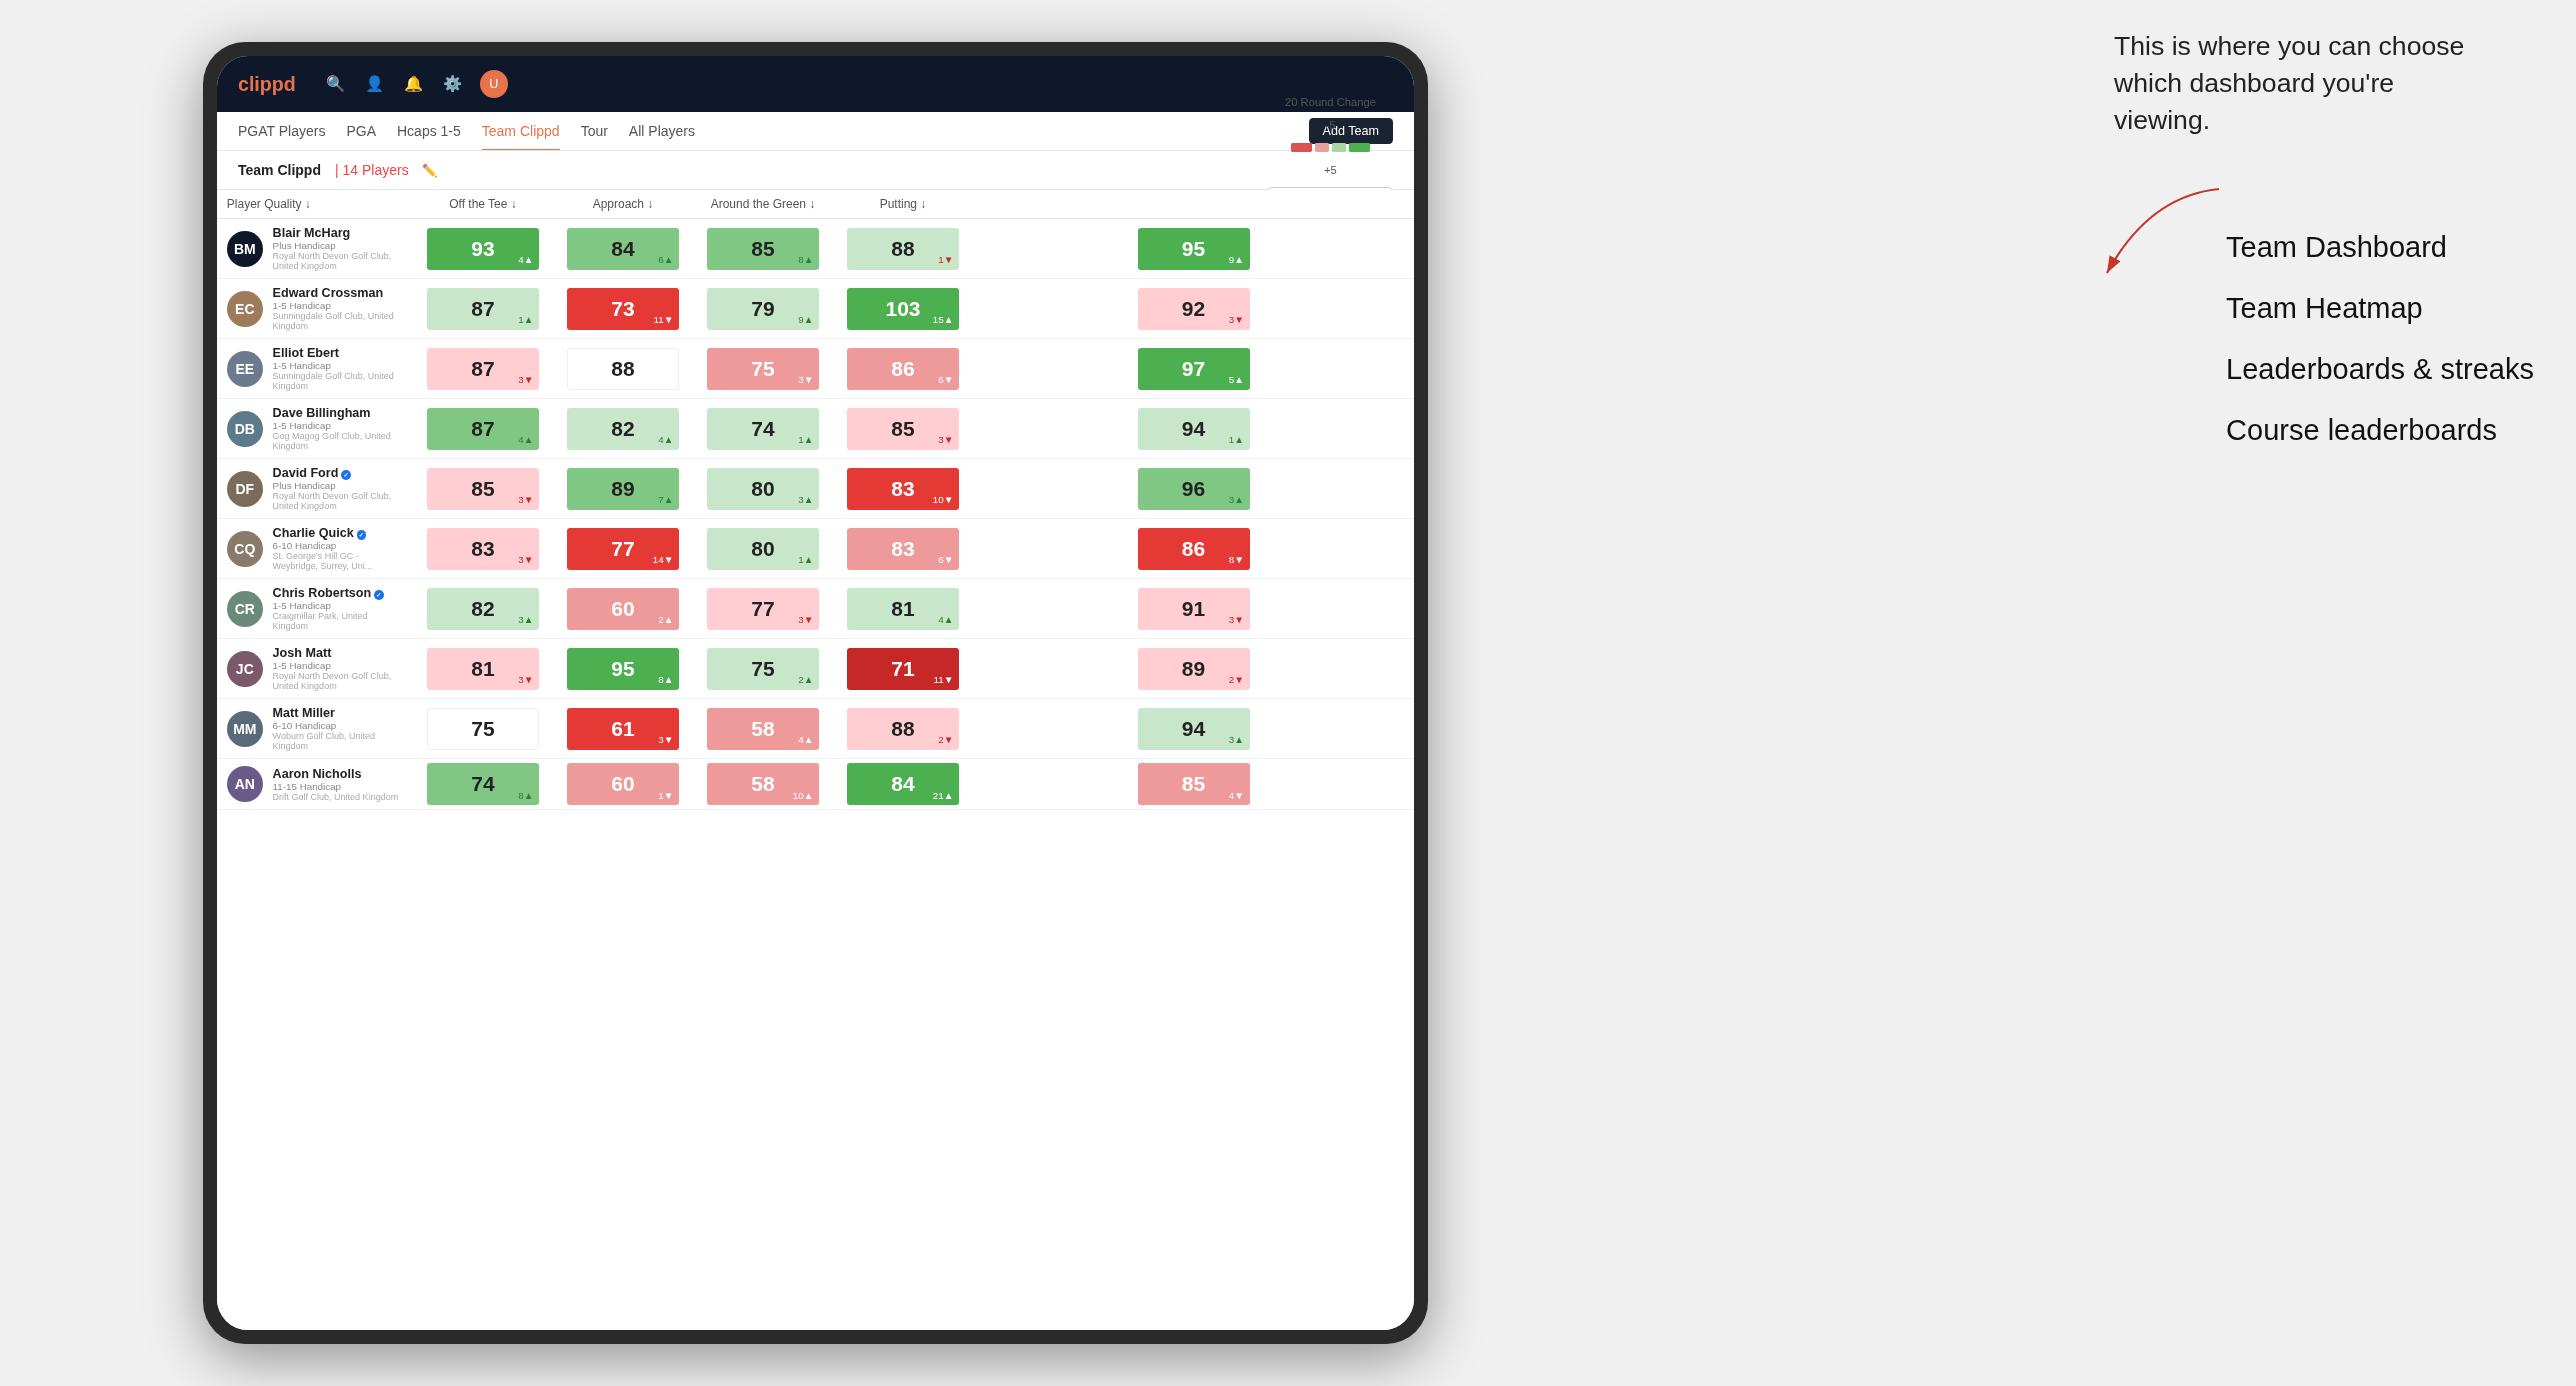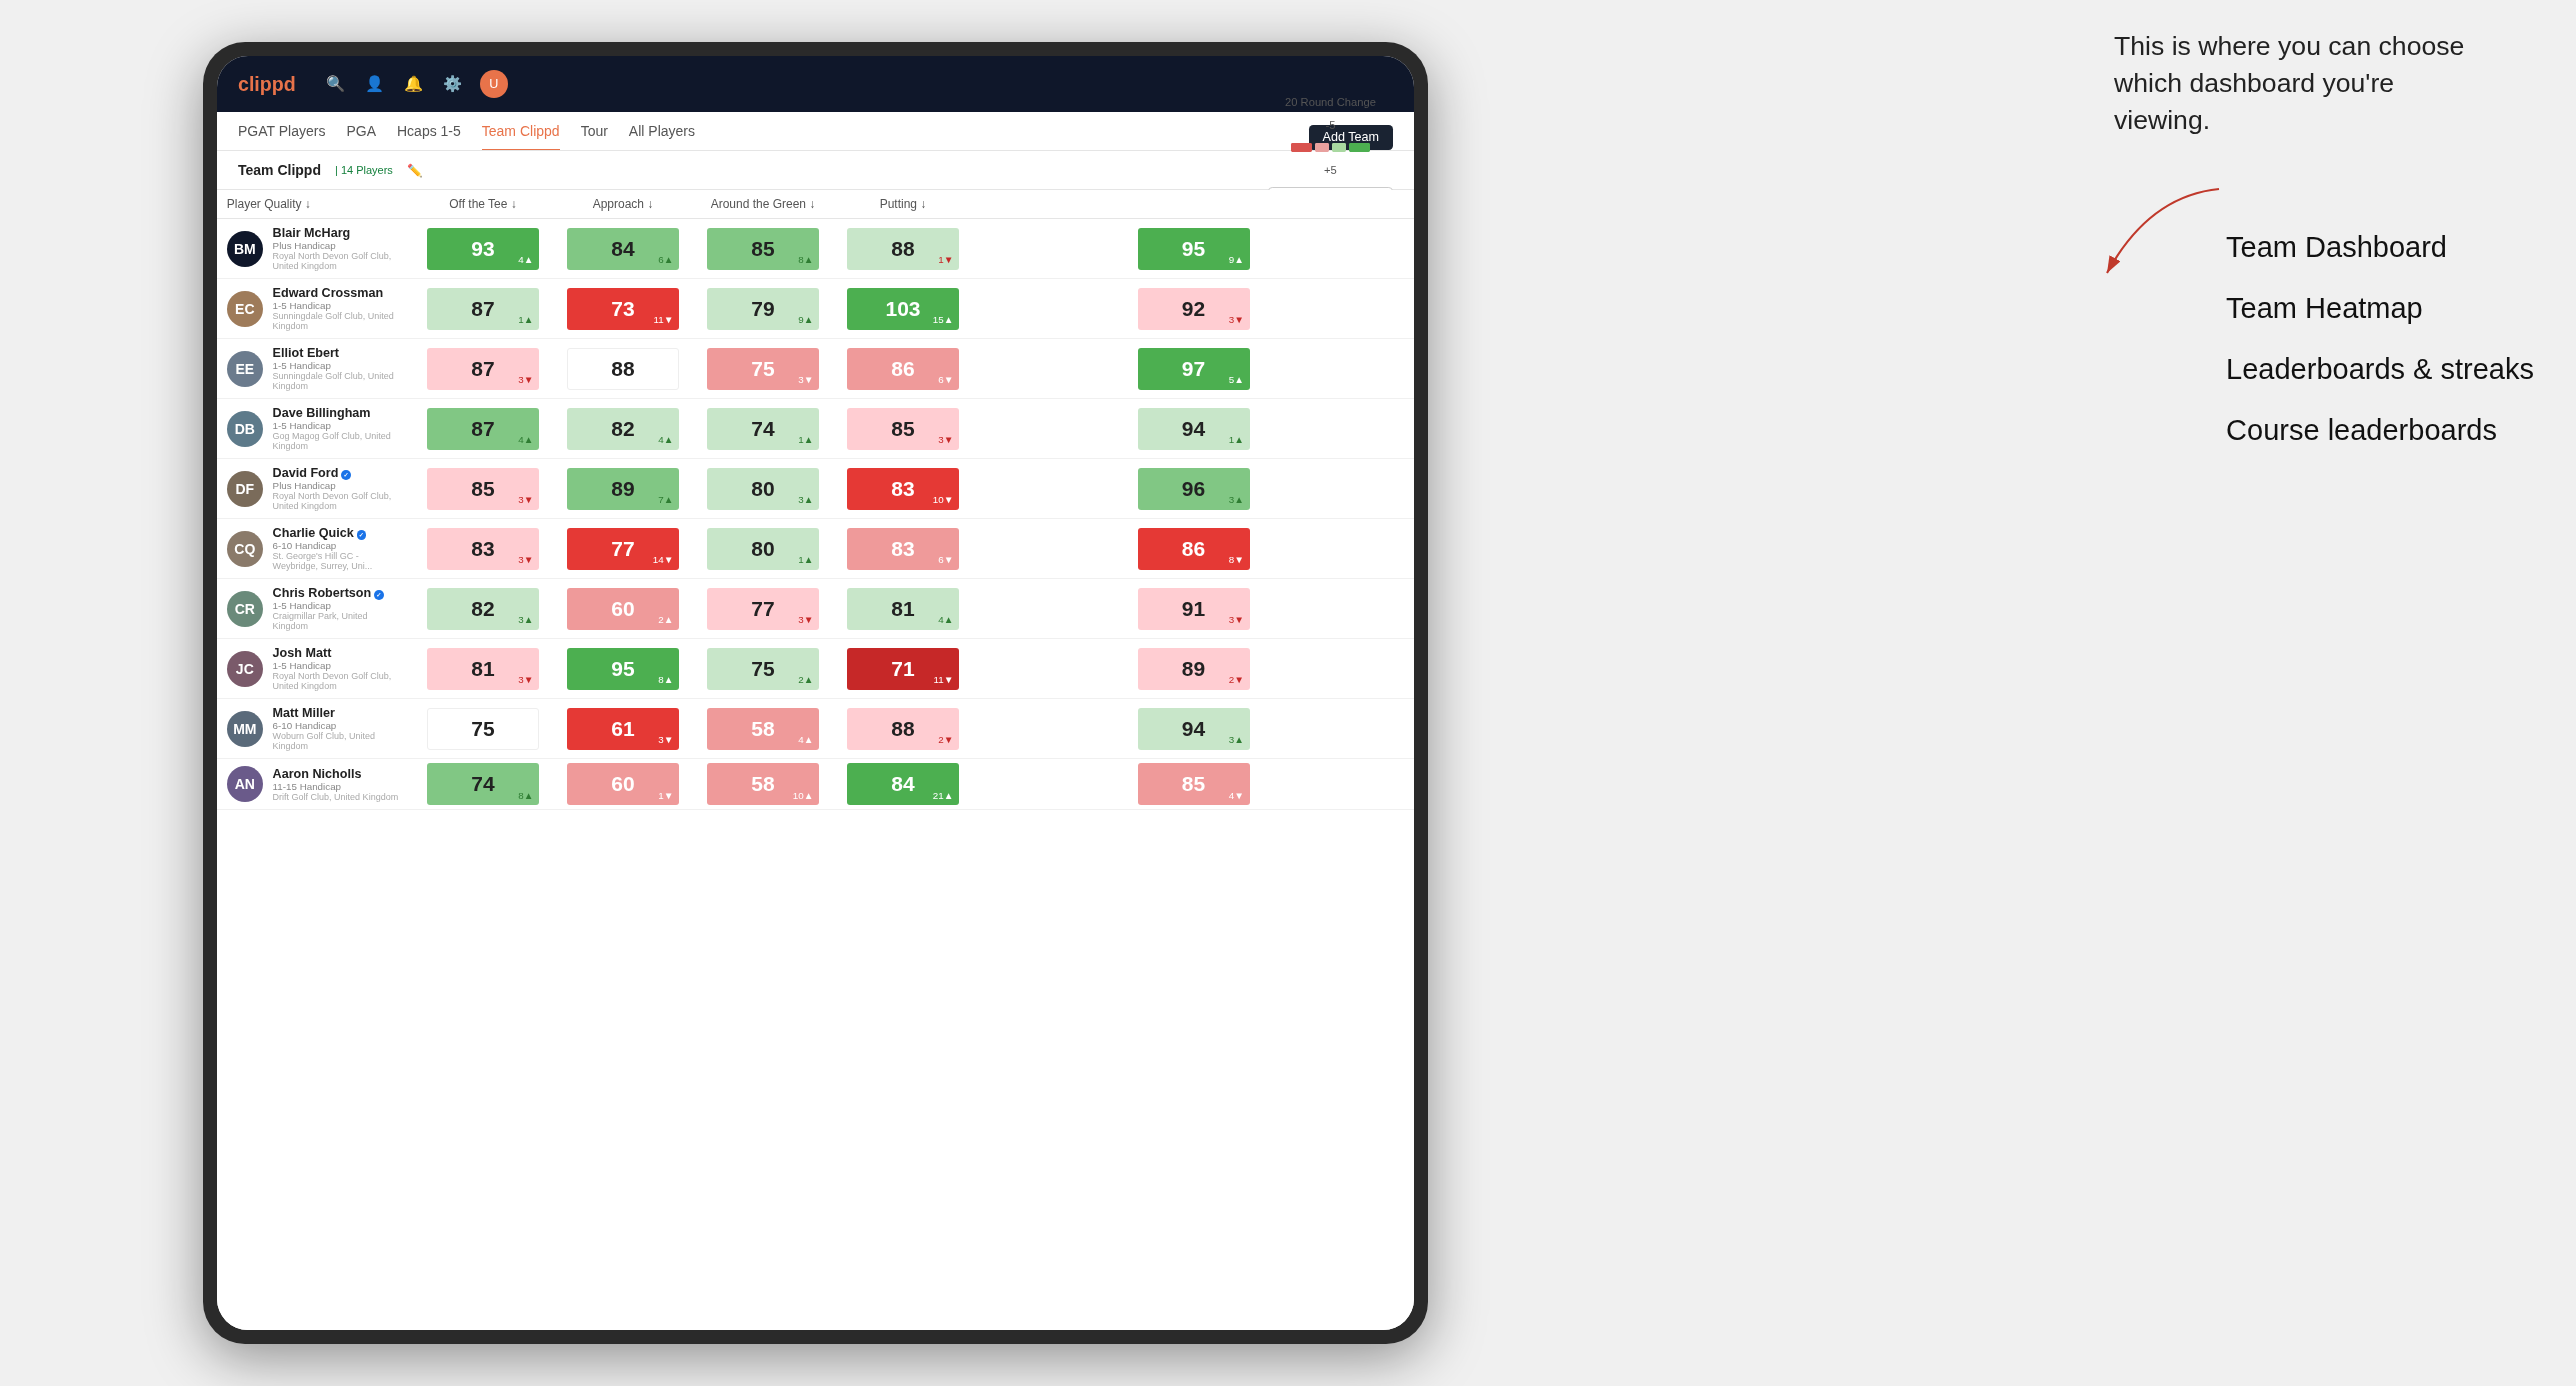--- a/index.html
+++ b/index.html
@@ -127,21 +127,21 @@
       justify-content: center;
       color: #fff;
       font-size: 12.6px;
     }
 
     
     .sub-tabs {
       background: #fff;
       height: 39px;
       display: flex;
-      align-items: flex-end;
+      align-items: center;
       padding: 0 21px;
       border-bottom: 0.7px solid #e5e5e5;
       flex-shrink: 0;
       gap: 21px;
     }
 
     .sub-tab {
       font-size: 14px;
       color: #555;
       cursor: pointer;
@@ -178,22 +178,22 @@
       gap: 14px;
     }
 
     .team-title {
       font-size: 14px;
       font-weight: 600;
       color: #222;
     }
 
     .team-count {
-      font-size: 11px;
-      color: #15803d;
+      font-size: 14px;
+      color: #ef4444;
     }
 
     .edit-icon {
       color: #999;
       font-size: 12.6px;
       cursor: pointer;
     }
 
     .round-change-section {
       margin-left: auto;

